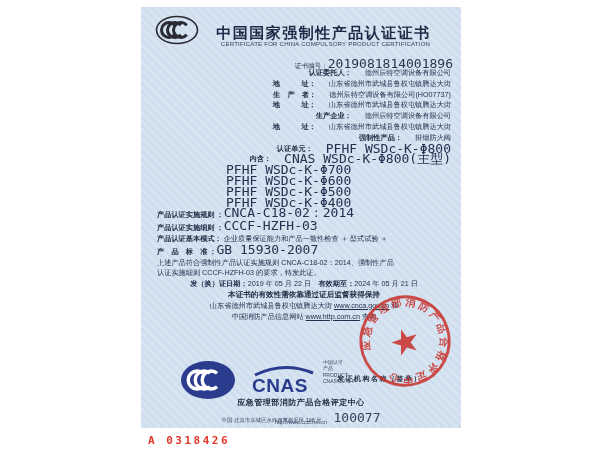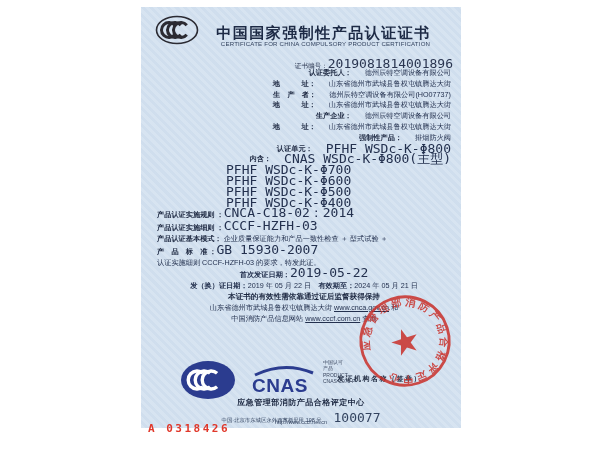--- a/index.html
+++ b/index.html
@@ -44,21 +44,21 @@
     transform:rotate(-18deg);opacity:.85;}
   
   .f-org{position:absolute;left:0;top:390px;width:100%;text-align:center;
     font-weight:bold;font-size:8px;color:#1c2740;letter-spacing:.5px;}
   .f-addr{position:absolute;left:0;top:403px;width:100%;text-align:center;
     font-size:5.4px;color:#33435f;}
   .f-addr .pc{margin-left:12px;}
   .f-url{position:absolute;left:0;top:412px;width:100%;text-align:center;
     font-size:5.4px;color:#33435f;}
   
-  .serial{position:absolute;left:148px;top:422px;color:#e0382b;font-size:11px;
+  .serial{position:absolute;left:148px;top:434px;color:#e0382b;font-size:11px;
     font-weight:bold;letter-spacing:2.5px;font-family:"DejaVu Sans Mono", monospace;}
 </style>
 </head>
 <body>
 
 <div class="page">
 
   <svg class="ccc-top" width="46" height="32" viewBox="0 0 46 32">
     <ellipse cx="23" cy="16" rx="20.5" ry="13.5" fill="none" stroke="#2b2b33" stroke-width="1.6"></ellipse>
     <path d="M 20.75 11.2 A 7.5 7.5 0 1 0 20.75 20.8" fill="none" stroke="#2b2b33" stroke-width="3"></path>
@@ -110,28 +110,28 @@
       </div>
     <div class="model-item code">PFHF WSDc-K-Φ700</div>
     <div class="model-item code">PFHF WSDc-K-Φ600</div>
     <div class="model-item code">PFHF WSDc-K-Φ500</div>
     <div class="model-item code">PFHF WSDc-K-Φ400</div>
 
     <div class="line"><b>产品认证实施规则 ：</b><span class="code">CNCA-C18-02：2014</span></div>
     <div class="line"><b>产品认证实施细则 ：</b><span class="code">CCCF-HZFH-03</span></div>
     <div class="line"><b>产品认证基本模式：</b><span> 企业质量保证能力和产品一致性检查 ＋ 型式试验 ＋</span></div>
     <div class="line"><b>产　品　标　准 ：</b><span class="code">GB 15930-2007</span></div>
+    <div class="line">上述产品符合强制性产品认证实施规则 CNCA-C18-02：2014、强制性产品</div>
     <div class="line">认证实施细则 CCCF-HZFH-03 的要求，特发此证。</div>
 
-    <div class="center"><b>首次发证日期：</b><span class="code">2019-05-22</span></div>
     <div class="center"><b>发（换）证日期：</b><span>2019 年 05 月 22 日</span><span>　</span><b>有效期至：</b><span>2024 年 05 月 21 日</span></div>
 
     <div class="center notice">本证书的有效性需依靠通过证后监督获得保持</div>
     <div class="center"><span>山东省德州市武城县鲁权屯镇腾达大街 </span><u>www.cnca.gov.cn</u><span> 和</span></div>
-    <div class="center"><span>中国消防产品信息网站 </span><u>www.cccf.com.cn</u><span> 查询</span></div>
+    <div class="center"><span>中国消防产品信息网站 </span><u>www.http.com.cn</u><span> 查询</span></div>
   </div>
 
   <div class="logos">
     <svg class="ccc-bottom" width="58" height="42" viewBox="0 0 58 42">
       <ellipse cx="29" cy="21" rx="27" ry="19" fill="#2b3c8f"></ellipse>
       <path d="M 24.1 14.2 A 9 9 0 1 0 24.1 27.8" fill="none" stroke="#ffffff" stroke-width="3.4"></path>
       <path d="M 31.1 14.2 A 9 9 0 1 0 31.1 27.8" fill="none" stroke="#ffffff" stroke-width="3.4"></path>
       <path d="M 38.1 14.2 A 9 9 0 1 0 38.1 27.8" fill="none" stroke="#ffffff" stroke-width="3.4"></path>
     </svg>
     <svg class="cnas" width="70" height="42" viewBox="0 0 70 42">

